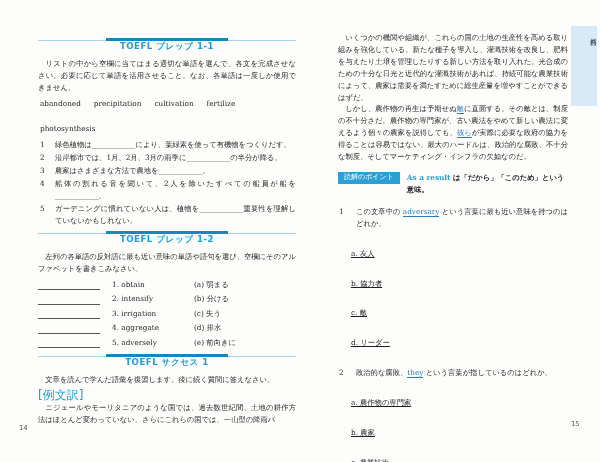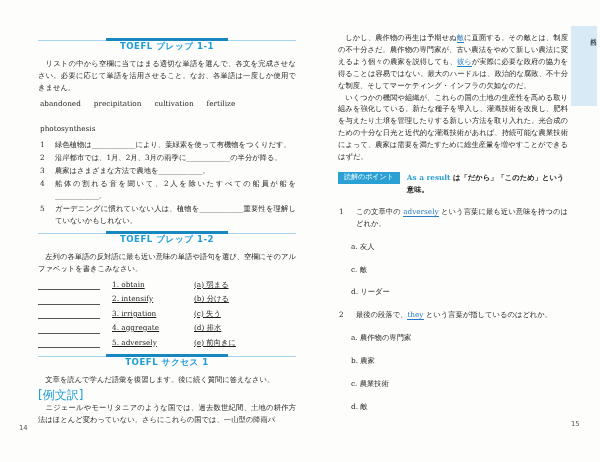--- a/index.html
+++ b/index.html
@@ -31,21 +31,21 @@
   .word-bank{display:flex;gap:13px;margin:4px 0 5px 2px;flex-wrap:wrap;}
 
   
   .items{margin:2px 0 6px;}
   .item{display:flex;margin:1px 0;}
   .item-num{flex:none;width:15px;padding-left:2px;}
   .item-text{flex:1;text-align:justify;}
 
   
   .match-rows{margin:3px 0 8px;}
-  .match-row{display:flex;align-items:flex-end;margin:0 0 2.6px;text-decoration:underline;}
+  .match-row{display:flex;align-items:flex-end;margin:0 0 2.6px;}
   .match-blank{flex:none;width:62px;height:9px;border-bottom:.8px solid #555;margin-right:12px;}
   .match-word{flex:none;width:82px;}
   .match-choice{flex:1;text-align:left;}
 
   .trans-label{color:#1e9ed8;font-family:"DejaVu Sans", sans-serif;font-size:12px;margin-top:2px;text-align:left;}
   .passage{text-align:justify;}
 
   
   .point-row{display:flex;align-items:flex-start;gap:7px;margin:9px 0 10px;text-align:left;}
   .point-badge{
@@ -53,21 +53,21 @@
     font-family:"DejaVu Sans", sans-serif;font-size:7px;
     padding:1.5px 6px 2px;line-height:9px;
   }
   .point-text{font-weight:bold;}
 
   
   .question{display:flex;margin-top:9px;}
   .q-num{flex:none;width:17px;padding-left:1px;}
   .q-body{flex:1;text-align:justify;}
   .opts{margin:2px 0 0 13px;text-align:left;}
-  .opt{margin:11px 0;}
+  .opt{margin:18px 0;text-decoration:underline;}
 
   
   .rich-u{color:#2a7cc2;border-bottom:.8px solid #2a7cc2;}
   .rich-c{color:#2a9fd6;}
   .rich-b{font-weight:bold;}
 
   
   .chapter-tab{
     position:absolute;right:3px;top:26px;width:26px;height:80px;
     background:#d8eaf6;
@@ -170,41 +170,42 @@
     <div class="sec-title">TOEFL サクセス 1</div>
   </div>
   <div class="instructions">　文章を読んで学んだ語彙を復習します。後に続く質問に答えなさい。</div>
   <div class="trans-label">[例文訳]</div>
   <div class="passage">　ニジェールやモーリタニアのような国では、過去数世紀間、土地の耕作方法はほとんど変わっていない。さらにこれらの国では、一山型の降雨パ</div>
 
 </div>
 
 <div class="col col-right">
 
+  <div class="passage">　いくつかの機関や組織が、これらの国の土地の生産性を高める取り組みを強化している。新たな種子を導入し、灌漑技術を改良し、肥料を与えたり土壌を管理したりする新しい方法を取り入れた。光合成のための十分な日光と近代的な灌漑技術があれば、持続可能な農業技術によって、農家は需要を満たすために総生産量を増やすことができるはずだ。</div>
   <div class="passage"><span>　しかし、農作物の再生は予期せぬ</span><span class="rich-u">敵</span><span>に直面する。その敵とは、制度の不十分さだ。農作物の専門家が、古い農法をやめて新しい農法に変えるよう個々の農家を説得しても、</span><span class="rich-u">彼ら</span><span>が実際に必要な政府の協力を得ることは容易ではない。最大のハードルは、政治的な腐敗、不十分な制度、そしてマーケティング・インフラの欠如なのだ。</span></div>
-  <div class="passage">　いくつかの機関や組織が、これらの国の土地の生産性を高める取り組みを強化している。新たな種子を導入し、灌漑技術を改良し、肥料を与えたり土壌を管理したりする新しい方法を取り入れた。光合成のための十分な日光と近代的な灌漑技術があれば、持続可能な農業技術によって、農家は需要を満たすために総生産量を増やすことができるはずだ。</div>
 
   <div class="point-row">
     <span class="point-badge">読解のポイント</span>
     <span class="point-text"><span class="rich-c">As a result</span><span class="rich-b"> は「だから」「このため」という意味。</span></span>
   </div>
 
   <div class="question">
     <span class="q-num">1</span>
-    <span class="q-body"><span>この文章中の </span><span class="rich-u">adversely</span><span> という言葉に最も近い意味を持つのはどれか。</span></span>
+    <span class="q-body"><span>この文章中の </span><span class="rich-u">adversary</span><span> という言葉に最も近い意味を持つのはどれか。</span></span>
   </div>
   <div class="opts">
     <div class="opt">a. 友人</div>
+    <div class="opt">b. 協力者</div>
     <div class="opt">c. 敵</div>
     <div class="opt">d. リーダー</div>
   </div>
 
   <div class="question">
     <span class="q-num">2</span>
-    <span class="q-body"><span>最後の段落で、</span><span class="rich-u">they</span><span> という言葉が指しているのはどれか。</span></span>
+    <span class="q-body"><span>政治的な腐敗、</span><span class="rich-u">they</span><span> という言葉が指しているのはどれか。</span></span>
   </div>
   <div class="opts">
     <div class="opt">a. 農作物の専門家</div>
     <div class="opt">b. 農家</div>
     <div class="opt">c. 農業技術</div>
     <div class="opt">d. 敵</div>
   </div>
 
 </div>
 

